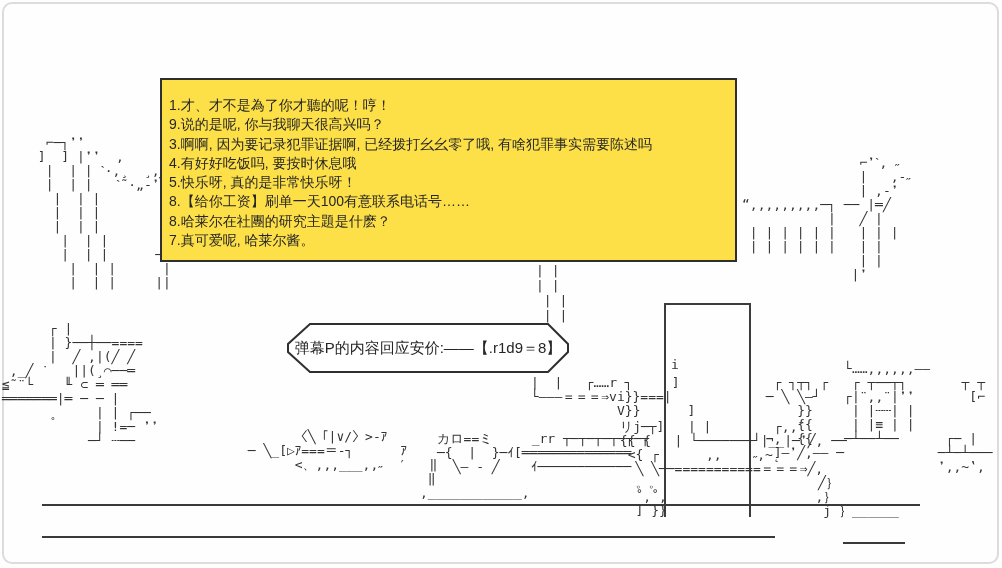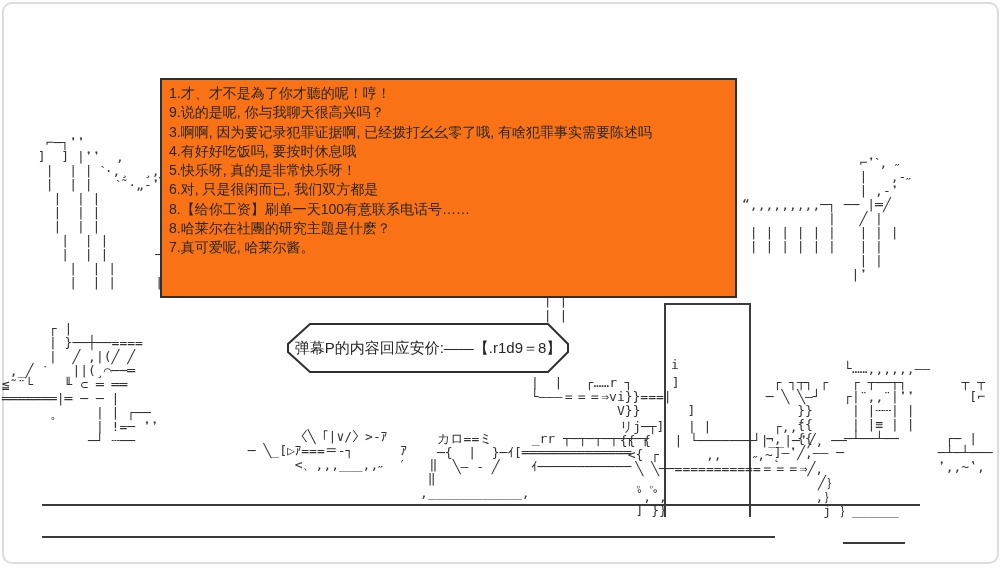--- a/index.html
+++ b/index.html
@@ -5,23 +5,23 @@
   html,body { margin:0; padding:0; background:#ffffff; }
   #canvas {
     position:relative; width:1002px; height:568px; overflow:hidden;
     background:#fefefe; font-family:"Liberation Sans", sans-serif;
   }
   .frame {
     position:absolute; left:2px; top:2px; right:3px; bottom:4px;
     border:2px solid #dcdcdc; border-radius:10px; pointer-events:none;
   }
   .options-box {
-    position:absolute; left:160px; top:78px; width:577px; height:220px;
-    border:2px solid #2f2f2f; background:#f97316; box-sizing:border-box;
-    padding:4px 6px 0 7px; z-index:3;
+    position:absolute; left:160px; top:78px; width:577px; height:184px;
+    border:2px solid #2f2f2f; background:#fde047; box-sizing:border-box;
+    padding:16px 6px 0 7px; z-index:3;
   }
   .options-box .line {
     font-size:14px; line-height:19.3px; color:#262626; white-space:nowrap;
     font-family:"Liberation Sans", sans-serif;
   }
   .bubble-wrap { position:absolute; left:286px; top:322px; width:284px; height:52px; z-index:3; }
   .bubble-wrap svg { position:absolute; left:0; top:0; }
   .bubble-text {
     position:absolute; left:0; top:0; width:284px; height:52px;
     display:flex; align-items:center; justify-content:center;
@@ -122,21 +122,20 @@
   <div class="ground g-a"></div>
   <div class="ground g-b"></div>
   <div class="ground g-b2"></div>
 
   <div class="options-box">
     <div class="line">1.才、才不是為了你才聽的呢！哼！</div>
     <div class="line">9.说的是呢, 你与我聊天很高兴吗？</div>
     <div class="line">3.啊啊, 因为要记录犯罪证据啊, 已经拨打幺幺零了哦, 有啥犯罪事实需要陈述吗</div>
     <div class="line">4.有好好吃饭吗, 要按时休息哦</div>
     <div class="line">5.快乐呀, 真的是非常快乐呀！</div>
-    <div class="line">6.对, 只是很闲而已, 我们双方都是</div>
     <div class="line">8.【给你工资】刷单一天100有意联系电话号……</div>
     <div class="line">8.哈莱尔在社團的研究主題是什麽？</div>
     <div class="line">7.真可爱呢, 哈莱尔酱。</div>
   </div>
 
   <div class="bubble-wrap">
     <svg width="284" height="52">
       <polygon points="24,2 262,2 282,22 282,30 262,50 24,50 2,30 2,22" fill="#ffffff" stroke="#2f2f2f" stroke-width="2"></polygon>
     </svg>
     <div class="bubble-text">弹幕P的内容回应安价:——【.r1d9＝8】</div>

